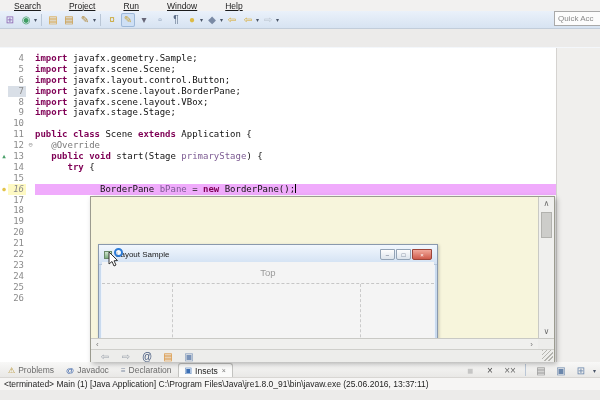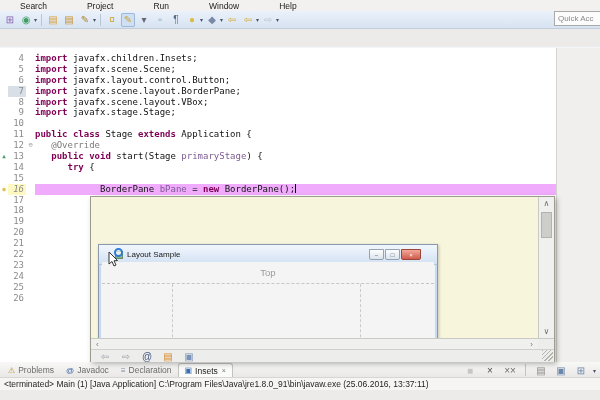--- a/index.html
+++ b/index.html
@@ -2,21 +2,21 @@
 <html><head>
 <meta charset="utf-8">
 <style>
   * { margin:0; padding:0; box-sizing:border-box; }
   body { font-family:"Liberation Sans", sans-serif; }
   .app { position:relative; width:600px; height:400px; overflow:hidden; background:#ecebea; }
 
   
   .menubar { position:absolute; top:0; left:0; right:0; height:11px; background:#f2f1f0;
              display:flex; align-items:center; font-size:8.5px; color:#1c1c1c; }
-  .menu-item { padding:0 20px; white-space:nowrap; }
+  .menu-item { padding:0 14px; white-space:nowrap;text-decoration:underline; }
 
   
   .toolbar { position:absolute; top:11px; left:0; right:0; height:18px;
              background:linear-gradient(#eaf1fa,#d7e3f2); border-bottom:1px solid #c2cdda;
              display:flex; align-items:center; padding-left:2px; }
   .ticon { width:14px; height:14px; display:flex; align-items:center; justify-content:center;
            font-size:10px; margin:0 1px; border-radius:2px; }
   .ticon.pressed { background:#cfe0f5; box-shadow:inset 0 0 0 1px #9db8d8; }
   .ticon.disabled { opacity:.55; }
   .tsep { width:1px; height:12px; background:#b9c6d6; margin:0 3px; }
@@ -56,21 +56,21 @@
 
   
   .hover-popup { position:absolute; left:90px; top:196px; width:465px; height:166px;
                  background:#f7f5dc; border:1px solid #9b9b8f; box-shadow:2px 2px 5px rgba(0,0,0,.28); z-index:5; }
   .hv-content { position:absolute; left:0; top:0; right:16px; height:141px; overflow:hidden; }
   .hv-text { margin:26px 0 0 8px; font-size:8px; color:#2a2a2a; }
   .sample-window { position:absolute; left:7px; top:47px; width:340px; height:200px;
                    border:1px solid #8a99ad; background:#eef3fa;
                    box-shadow:inset 0 0 0 2px #c9daee, 1px 1px 3px rgba(0,0,0,.2); }
   .sw-titlebar { height:20px; background:linear-gradient(#f2f7fd,#d2e1f3); display:flex;
-                 align-items:center; padding:0 16px; gap:4px; font-size:8px; color:#1a1a1a;
+                 align-items:center; padding:0 5px; gap:4px; font-size:8px; color:#1a1a1a;
                  border-bottom:1px solid #b6c6da; }
   .sw-icon { width:8px; height:8px; background:linear-gradient(#cfe6cf,#7fae7f); border:1px solid #6a8a6a; }
   .sw-title { white-space:nowrap; }
   .sw-btns { margin-left:auto; display:flex; gap:1px; }
   .wbtn { width:15px; height:11px; border:1px solid #93a3b5; border-radius:0 0 2px 2px;
           background:linear-gradient(#fdfdfd,#dde4ec); color:#42506a; font-size:6px;
           display:flex; align-items:center; justify-content:center; }
   .wbtn.close { width:20px; background:linear-gradient(#f2a99b,#cf5b4b); color:#fff; border-color:#9c4438; }
   .sw-content { position:absolute; top:17px; left:3px; right:3px; bottom:0; background:#f4f4f4; }
   .sw-top { height:22px; border-bottom:1px dashed #c6c6c6; display:flex; align-items:center;
@@ -159,21 +159,21 @@
       <span class="etab-close">×</span>
     </div>
   </div>
 
   <div class="editor">
     <div class="erows">
         <div class="code-row">
           <span class="gmark"></span>
           <span class="gnum">4</span>
           <span class="gfold"></span>
-          <span class="gcode"><span class="tok-kw">import</span><span class="tok-pl"> javafx.children.Insets;</span></span>
+          <span class="gcode"><span class="tok-kw">import</span><span class="tok-pl"> javafx.geometry.Sample;</span></span>
         </div>
         <div class="code-row">
           <span class="gmark"></span>
           <span class="gnum">5</span>
           <span class="gfold"></span>
           <span class="gcode"><span class="tok-kw">import</span><span class="tok-pl"> javafx.scene.Scene;</span></span>
         </div>
         <div class="code-row">
           <span class="gmark"></span>
           <span class="gnum">6</span>
@@ -201,21 +201,21 @@
         <div class="code-row">
           <span class="gmark"></span>
           <span class="gnum">10</span>
           <span class="gfold"></span>
           <span class="gcode"></span>
         </div>
         <div class="code-row">
           <span class="gmark"></span>
           <span class="gnum">11</span>
           <span class="gfold"></span>
-          <span class="gcode"><span class="tok-kw">public</span><span class="tok-pl"> </span><span class="tok-kw">class</span><span class="tok-pl"> Stage </span><span class="tok-kw">extends</span><span class="tok-pl"> Application {</span></span>
+          <span class="gcode"><span class="tok-kw">public</span><span class="tok-pl"> </span><span class="tok-kw">class</span><span class="tok-pl"> Scene </span><span class="tok-kw">extends</span><span class="tok-pl"> Application {</span></span>
         </div>
         <div class="code-row">
           <span class="gmark"></span>
           <span class="gnum">12</span>
           <span class="gfold">⊖</span>
           <span class="gcode"><span class="tok-ann">   @Override</span></span>
         </div>
         <div class="code-row">
           <span class="gmark" style="color: rgb(74, 160, 106);">▲</span>
           <span class="gnum">13</span>

